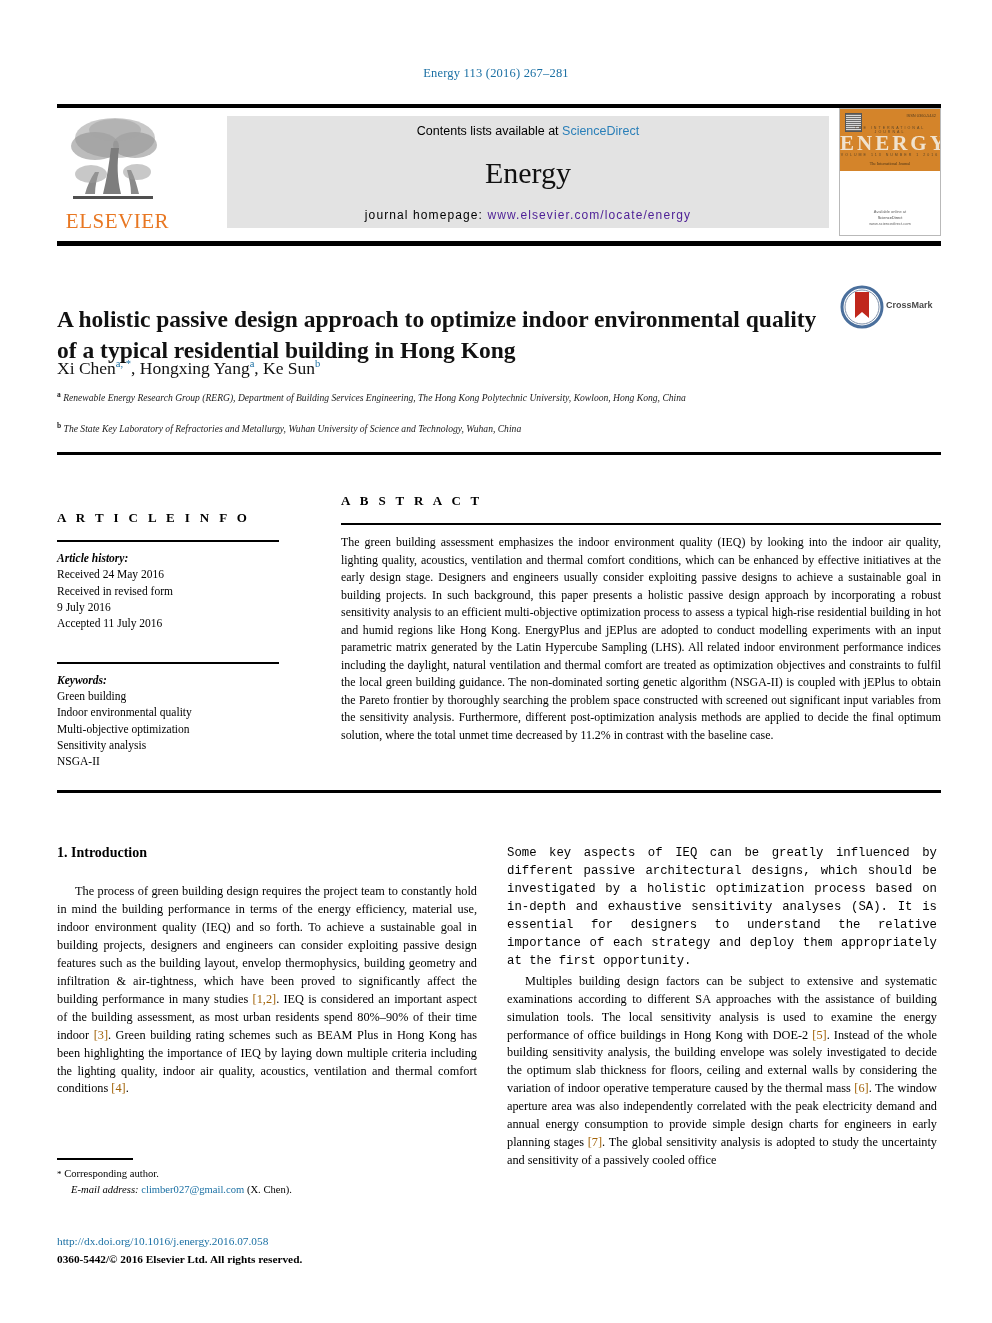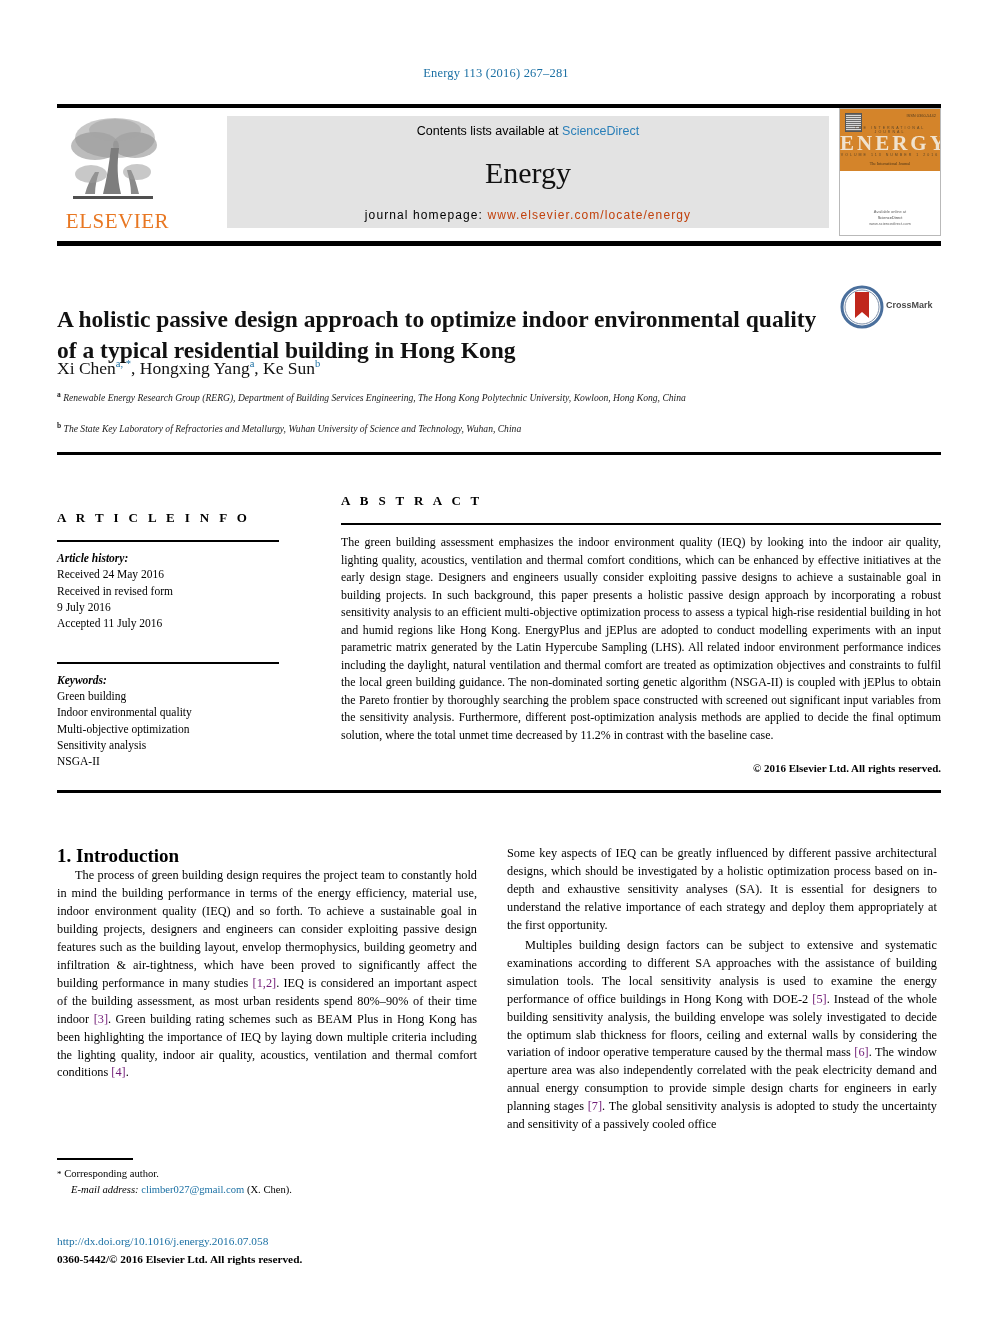--- a/index.html
+++ b/index.html
@@ -115,21 +115,21 @@
     bottom: 6px;
     left: 0;
     width: 602px;
     text-align: center;
     font-family: "Liberation Sans", sans-serif;
     font-size: 12px;
     letter-spacing: 1.1px;
     color: #000;
   }
   .homepage-line .url {
-    color: #c2410c;
+    color: #4c1d95;
     margin-top: 48px;
   }
 
   
   .cover-thumb {
     position: absolute;
     right: 0;
     top: 0;
     width: 102px;
     height: 128px;
@@ -369,32 +369,33 @@
   }
   .col-right {
     position: absolute;
     left: 507px;
     top: 845px;
     width: 430px;
   }
   .sec-head {
     font-family: "Liberation Serif", serif;
     font-weight: bold;
-    font-size: 19px;
+    font-size: 14px;
+    margin-bottom: 22px;
   }
   .para {
     font-family: "Liberation Serif", serif;
     font-size: 12.3px;
     line-height: 1.46;
     text-align: justify;
     text-indent: 18px;
     margin: 0 0 2px 0;
   }
-  .para.noindent { text-indent: 0; }
-  .ref { color: #701a75; }
+  .para.noindent { text-indent: 0; font-family: Liberation Mono, monospace; }
+  .ref { color: #a16207; }
 
   
   .foot-rule {
     position: absolute;
     left: 57px;
     top: 1158px;
     width: 76px;
     height: 1.5px;
     background: #000;
   }
@@ -528,21 +529,20 @@
       <div>Multi-objective optimization</div>
       <div>Sensitivity analysis</div>
       <div>NSGA-II</div>
     </div>
   </div>
 
   <div class="abs-col">
     <div class="sec-label">A B S T R A C T</div>
     <div class="abs-rule"></div>
     <div class="abs-body">The green building assessment emphasizes the indoor environment quality (IEQ) by looking into the indoor air quality, lighting quality, acoustics, ventilation and thermal comfort conditions, which can be enhanced by effective initiatives at the early design stage. Designers and engineers usually consider exploiting passive designs to achieve a sustainable goal in building projects. In such background, this paper presents a holistic passive design approach by incorporating a robust sensitivity analysis to an efficient multi-objective optimization process to assess a typical high-rise residential building in hot and humid regions like Hong Kong. EnergyPlus and jEPlus are adopted to conduct modelling experiments with an input parametric matrix generated by the Latin Hypercube Sampling (LHS). All related indoor environment performance indices including the daylight, natural ventilation and thermal comfort are treated as optimization objectives and constraints to fulfil the local green building guidance. The non-dominated sorting genetic algorithm (NSGA-II) is coupled with jEPlus to obtain the Pareto frontier by thoroughly searching the problem space constructed with screened out significant input variables from the sensitivity analysis. Furthermore, different post-optimization analysis methods are applied to decide the final optimum solution, where the total unmet time decreased by 11.2% in contrast with the baseline case.</div>
-    <div class="abs-copy">© 2016 Elsevier Ltd. All rights reserved.</div>
   </div>
 
   <div class="rule-low"></div>
 
   <div class="col-left">
     <div class="sec-head">1. Introduction</div>
     <p class="para"><span>The process of green building design requires the project team to constantly hold in mind the building performance in terms of the energy efficiency, material use, indoor environment quality (IEQ) and so forth. To achieve a sustainable goal in building projects, designers and engineers can consider exploiting passive design features such as the building layout, envelop thermophysics, building geometry and infiltration &amp; air-tightness, which have been proved to significantly affect the building performance in many studies </span><span class="ref">[1,2]</span><span>. IEQ is considered an important aspect of the building assessment, as most urban residents spend 80%–90% of their time indoor </span><span class="ref">[3]</span><span>. Green building rating schemes such as BEAM Plus in Hong Kong has been highlighting the importance of IEQ by laying down multiple criteria including the lighting quality, indoor air quality, acoustics, ventilation and thermal comfort conditions </span><span class="ref">[4]</span><span>.</span></p>
   </div>
 
   <div class="col-right">

